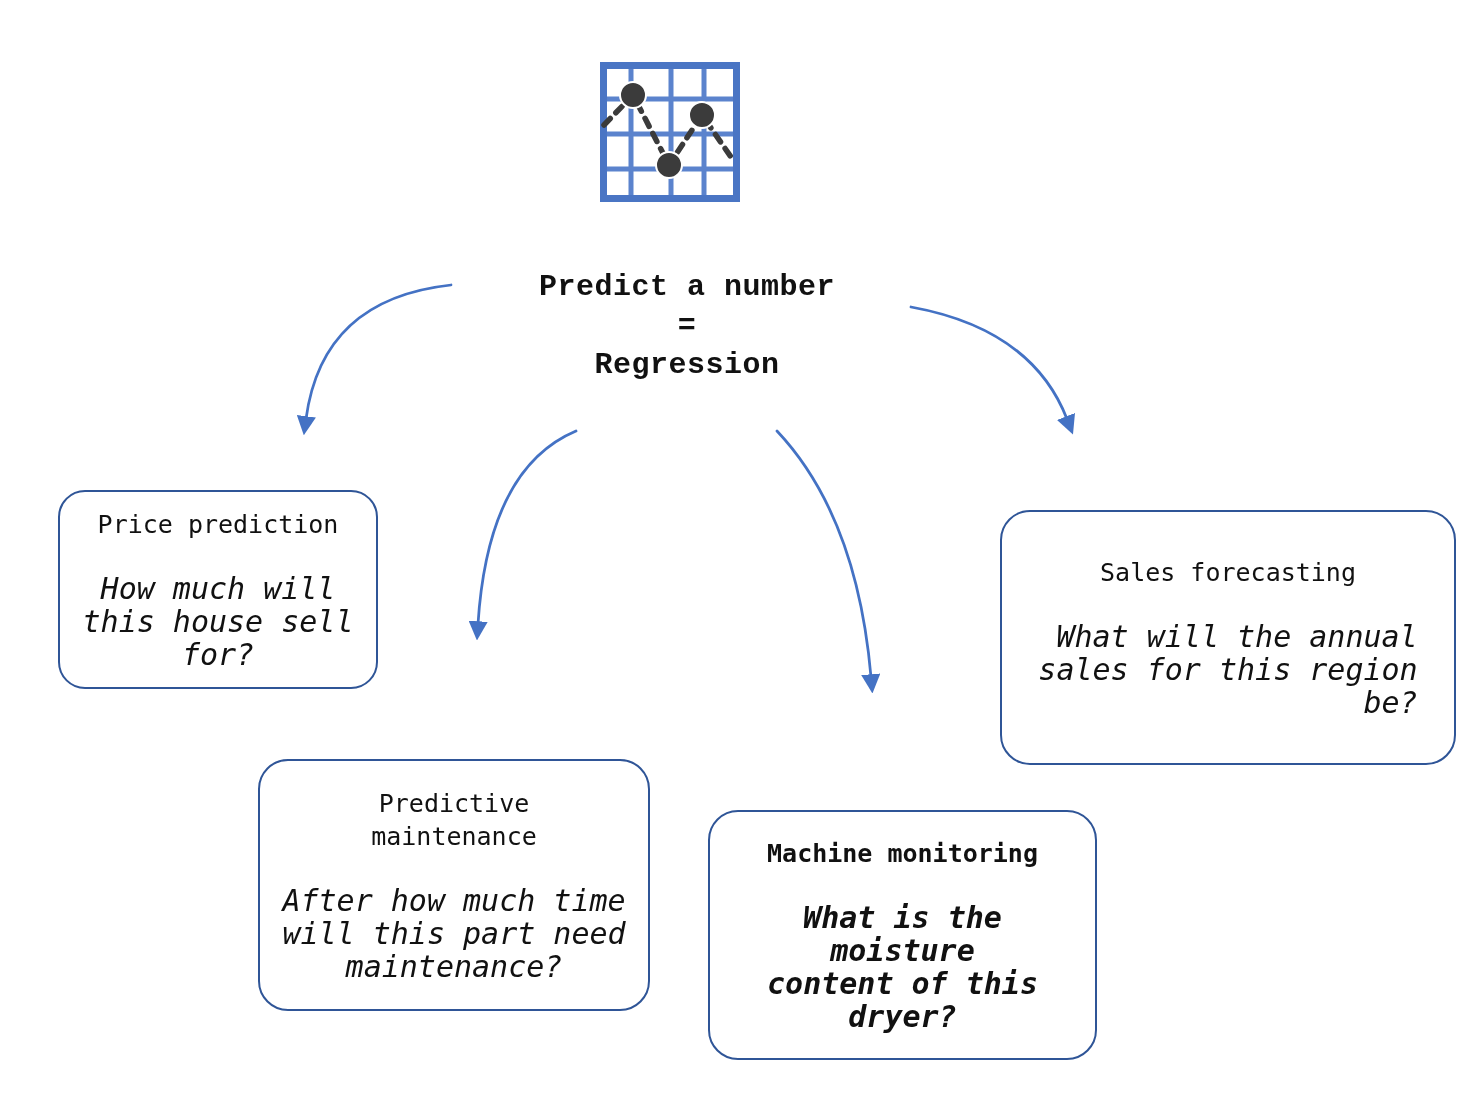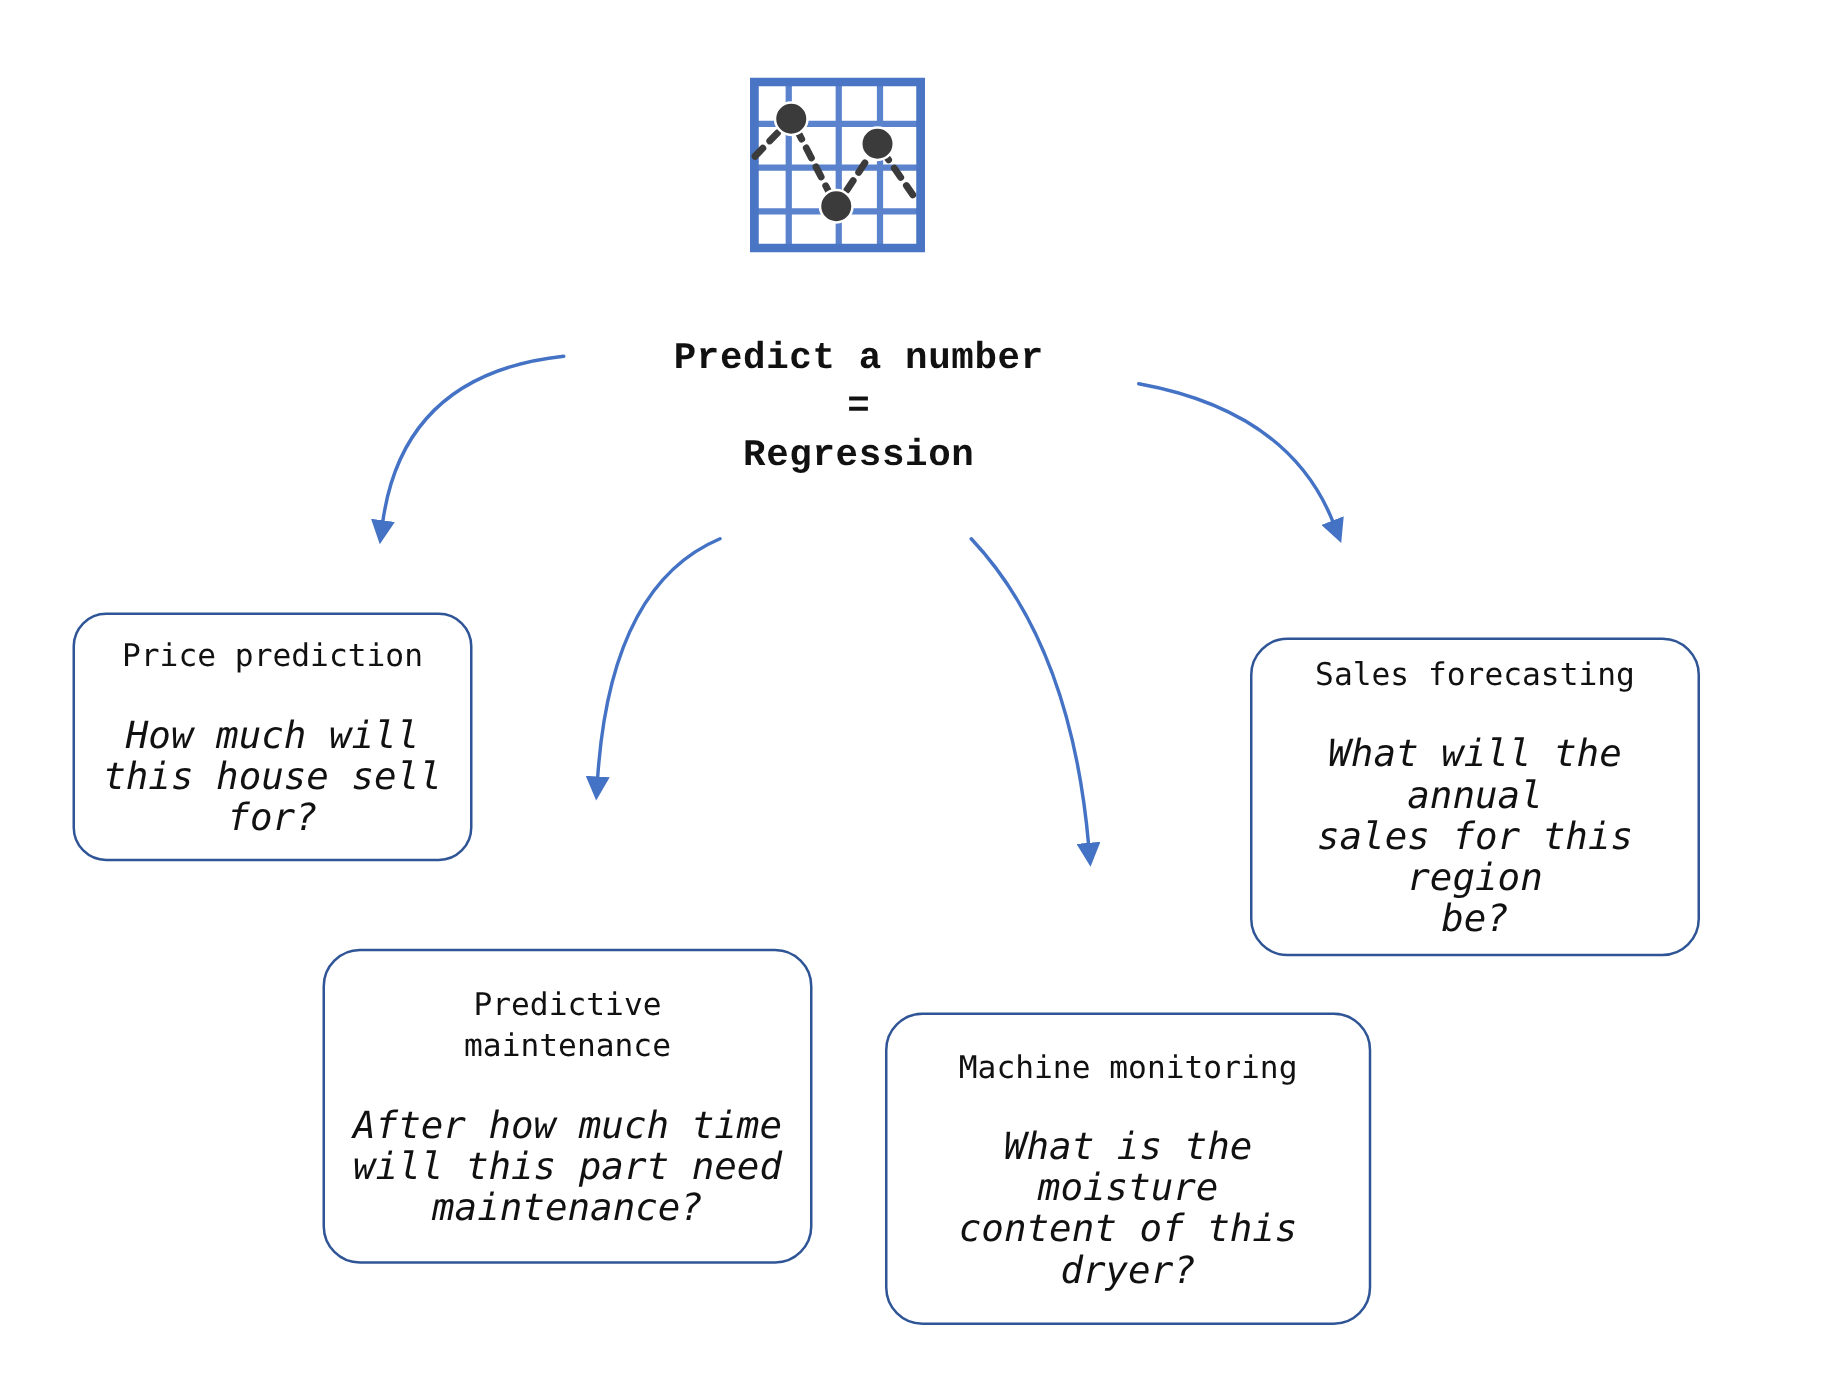--- a/index.html
+++ b/index.html
@@ -68,22 +68,22 @@
     white-space: pre-line;
   }
   .node-question {
     font-size: 30px;
     line-height: 33px;
     font-style: italic;
     white-space: pre-line;
   }
   .node-price       { left: 58px;   top: 458px; width: 320px; height: 199px; border-radius: 27px; }
   .node-maintenance { left: 258px;  top: 727px; width: 392px; height: 252px; }
-  .node-monitoring  { left: 708px;  top: 778px; width: 389px; height: 250px; }
-  .node-sales       { left: 1000px; top: 478px; width: 360px; height: 255px; }
+  .node-monitoring  { left: 708px;  top: 778px; width: 389px; height: 250px; font-weight: bold; }
+  .node-sales       { left: 1000px; top: 478px; width: 456px; height: 255px; text-align: right; }
 </style>
 </head>
 <body>
 
 <div class="canvas">
 
   <svg class="arrow-layer" viewBox="0 0 1474 1100" xmlns="http://www.w3.org/2000/svg">
     <defs>
       <marker id="ah" markerWidth="7" markerHeight="7" refX="1" refY="3.5" orient="auto" markerUnits="strokeWidth">
         <path d="M0,0 L7,3.5 L0,7 Z" class="arrowhead"></path>

